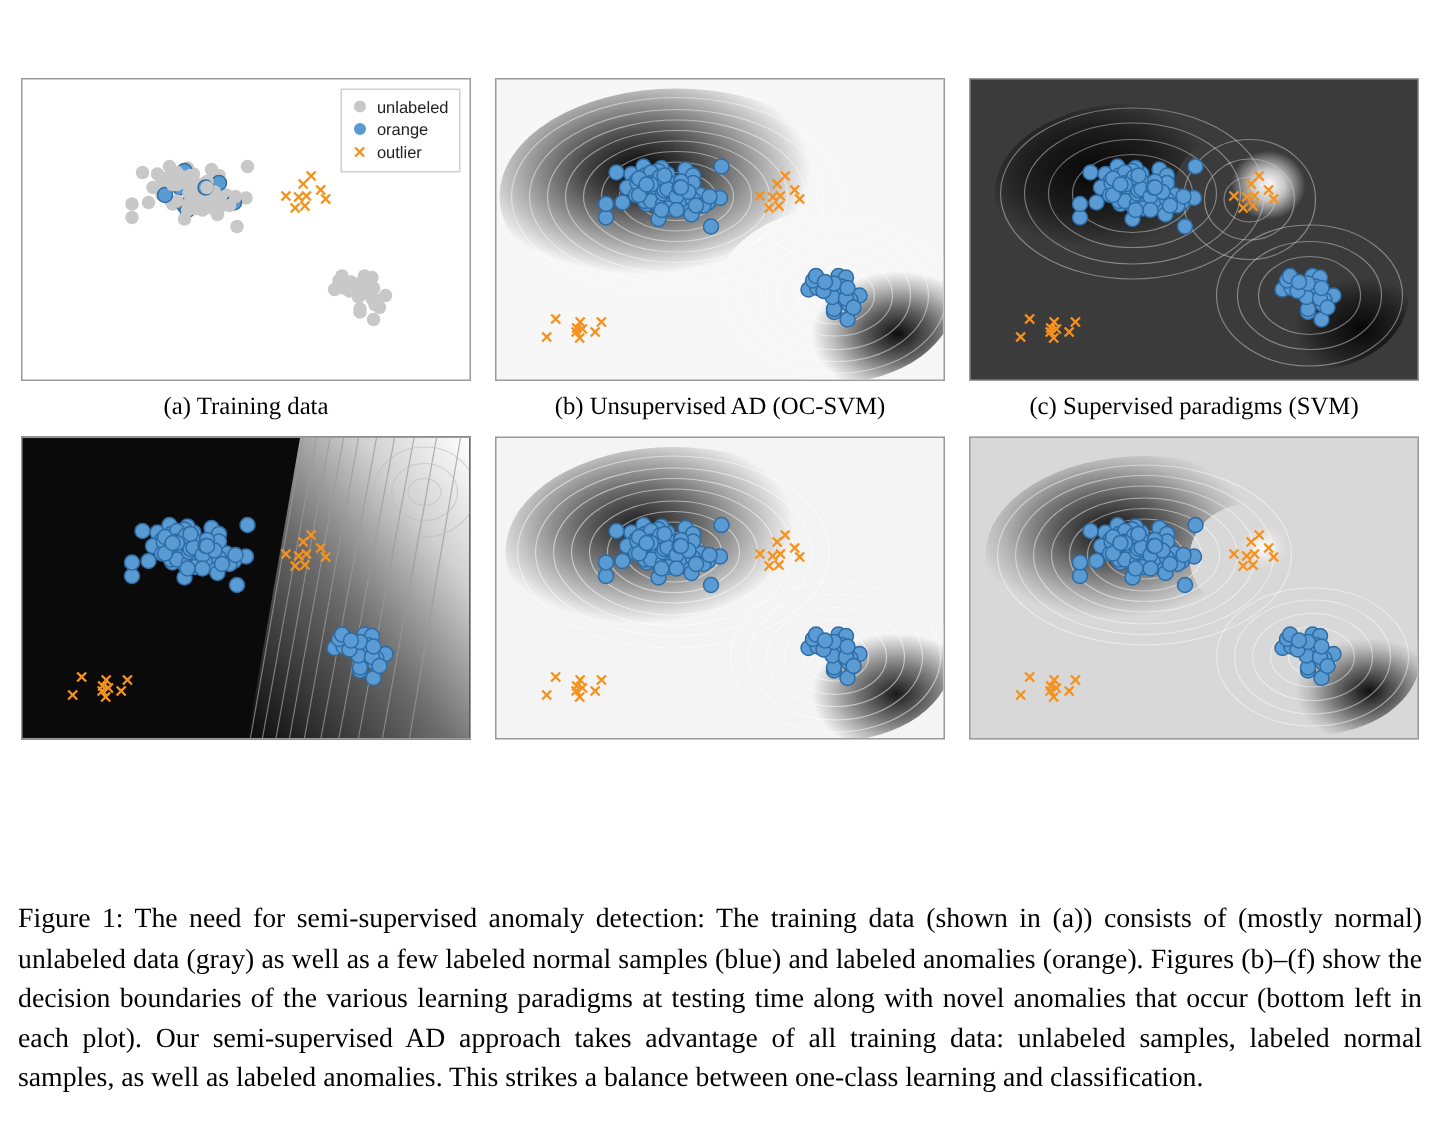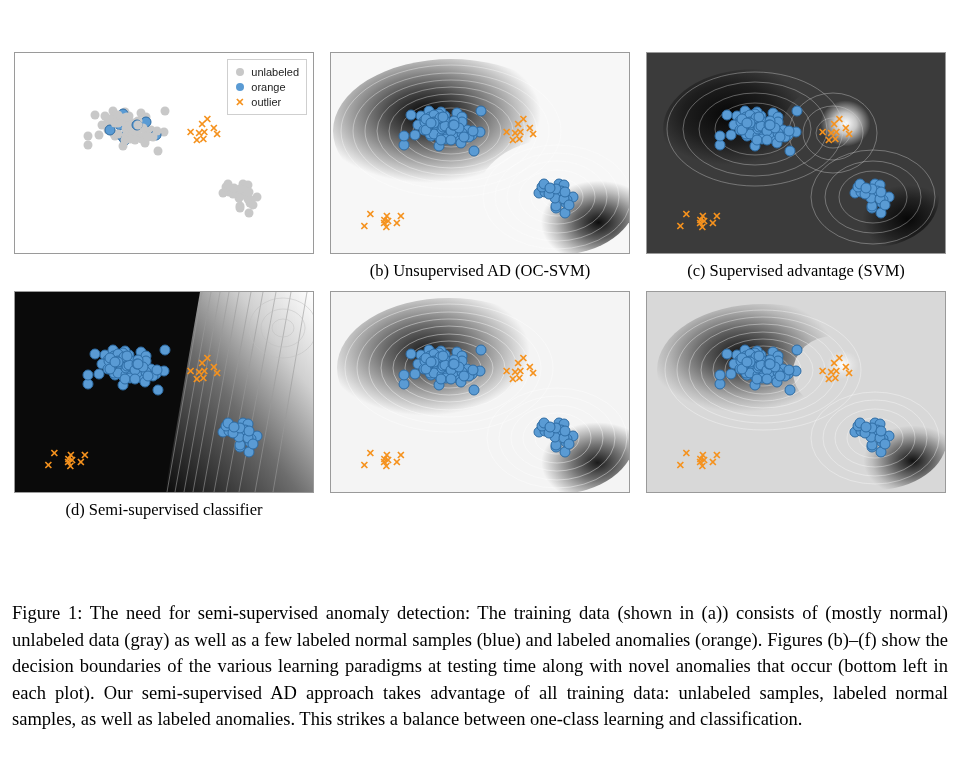--- a/index.html
+++ b/index.html
@@ -211,20 +211,21 @@
             <div class="li">
               <span class="sw"><span class="dot b"></span></span>
               <span>orange</span>
             </div>
             <div class="li">
               <span class="sw xx">✕</span>
               <span>outlier</span>
             </div>
           </div>
         </div>
+        <div class="caption">(a) Training data</div>
       </div>
 
       <div class="cell">
         <div class="plot bg-b">
           <svg class="layer" viewBox="0 0 298 200" preserveAspectRatio="none">
             <defs>
               <radialGradient id="gb1" cx="40%" cy="38%" r="48%">
                 <stop offset="0%" stop-color="#000000"></stop>
                   <stop offset="35%" stop-color="#4a4a4a"></stop>
                 <stop offset="70%" stop-color="#a8a8a8"></stop>
@@ -538,21 +539,21 @@
               <div class="xm" style="left: 13.2104%; top: 80.4115%;">✕</div>
               <div class="xm" style="left: 22.0716%; top: 85.0344%;">✕</div>
               <div class="xm" style="left: 18.7251%; top: 81.5785%;">✕</div>
               <div class="xm" style="left: 17.8484%; top: 85.0709%;">✕</div>
               <div class="xm" style="left: 19.1994%; top: 84.1356%;">✕</div>
               <div class="xm" style="left: 23.4457%; top: 81.5708%;">✕</div>
               <div class="xm" style="left: 11.2323%; top: 86.4931%;">✕</div>
               <div class="xm" style="left: 17.9152%; top: 83.6596%;">✕</div>
             </div>
         </div>
-        <div class="caption">(c) Supervised advantage (SVM)</div>
+        <div class="caption">(c) Supervised paradigms (SVM)</div>
       </div>
     </div>
 
     <div class="row">
 
       <div class="cell">
         <div class="plot bg-d">
           <svg class="layer" viewBox="0 0 298 200" preserveAspectRatio="none">
             <defs>
               <linearGradient id="gd1" x1="0%" y1="100%" x2="100%" y2="0%">
@@ -699,21 +700,20 @@
               <div class="xm" style="left: 13.2104%; top: 80.4115%;">✕</div>
               <div class="xm" style="left: 22.0716%; top: 85.0344%;">✕</div>
               <div class="xm" style="left: 18.7251%; top: 81.5785%;">✕</div>
               <div class="xm" style="left: 17.8484%; top: 85.0709%;">✕</div>
               <div class="xm" style="left: 19.1994%; top: 84.1356%;">✕</div>
               <div class="xm" style="left: 23.4457%; top: 81.5708%;">✕</div>
               <div class="xm" style="left: 11.2323%; top: 86.4931%;">✕</div>
               <div class="xm" style="left: 17.9152%; top: 83.6596%;">✕</div>
             </div>
         </div>
-        <div class="caption">(d) Semi-supervised classifier</div>
       </div>
 
       <div class="cell">
         <div class="plot bg-e">
           <svg class="layer" viewBox="0 0 298 200" preserveAspectRatio="none">
             <defs>
               <radialGradient id="ge1" cx="40%" cy="38%" r="46%">
                 <stop offset="0%" stop-color="#1a1a1a"></stop>
                   <stop offset="40%" stop-color="#6a6a6a"></stop>
                 <stop offset="75%" stop-color="#bcbcbc"></stop>

